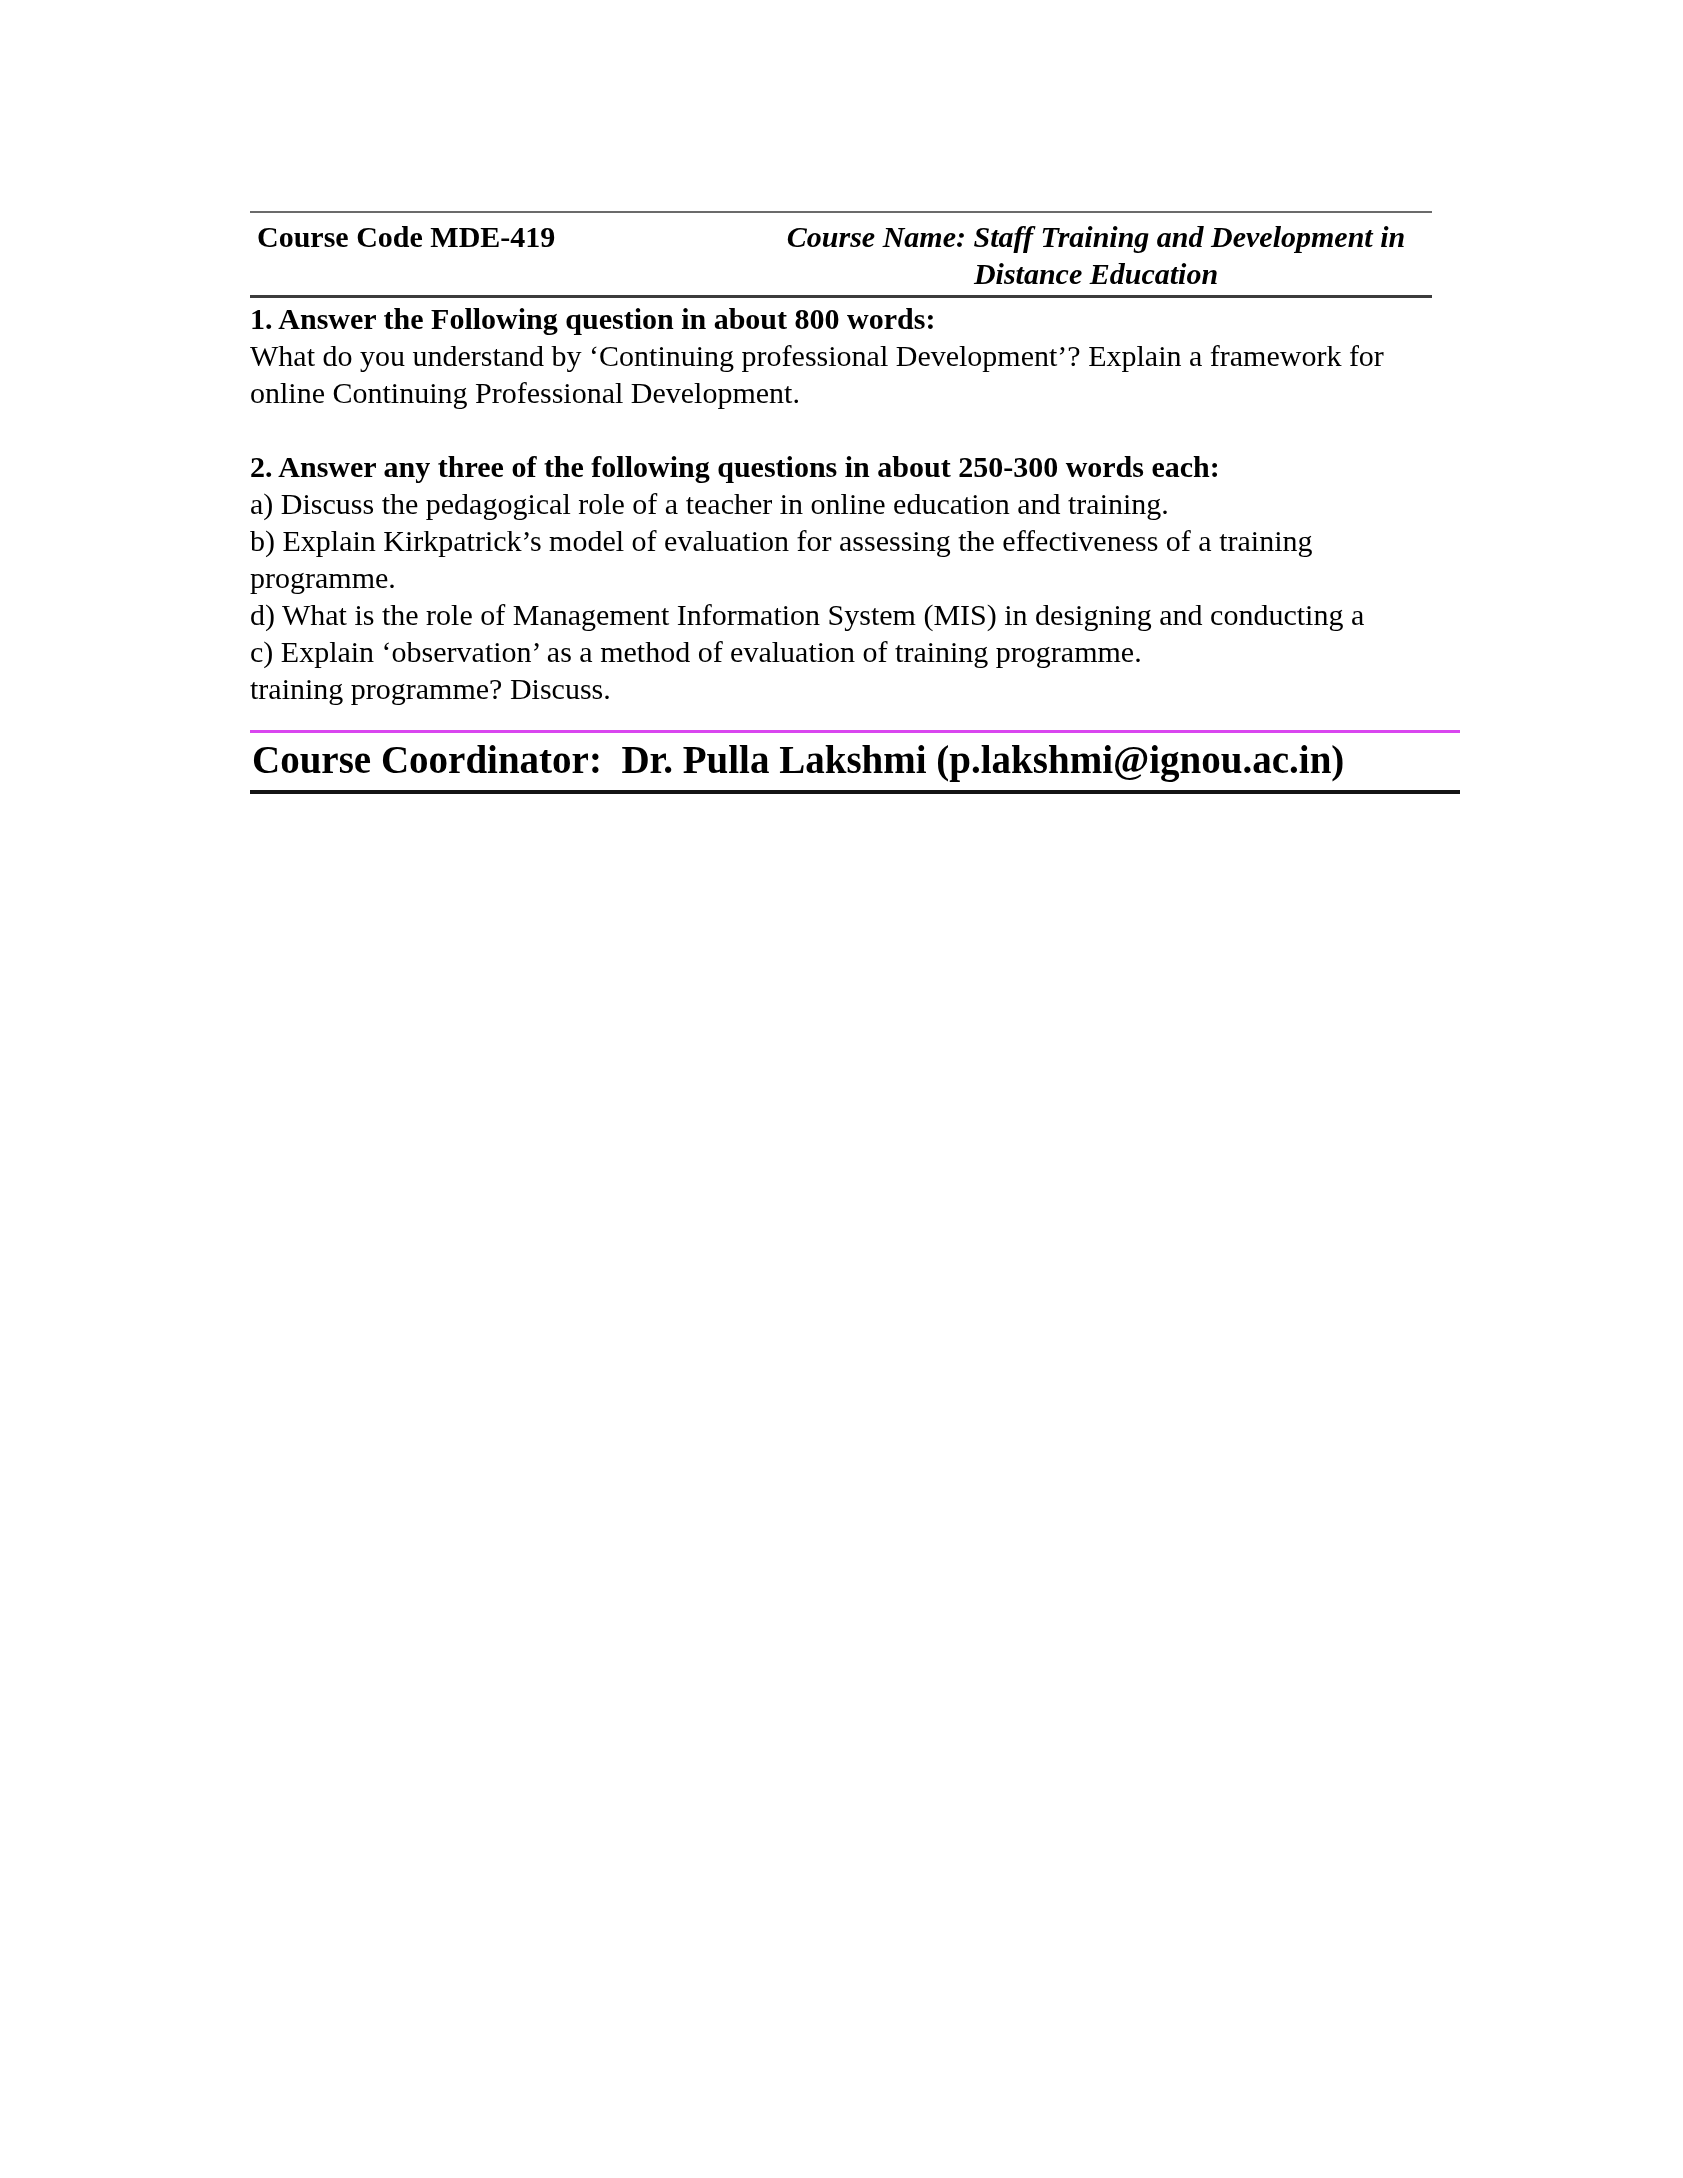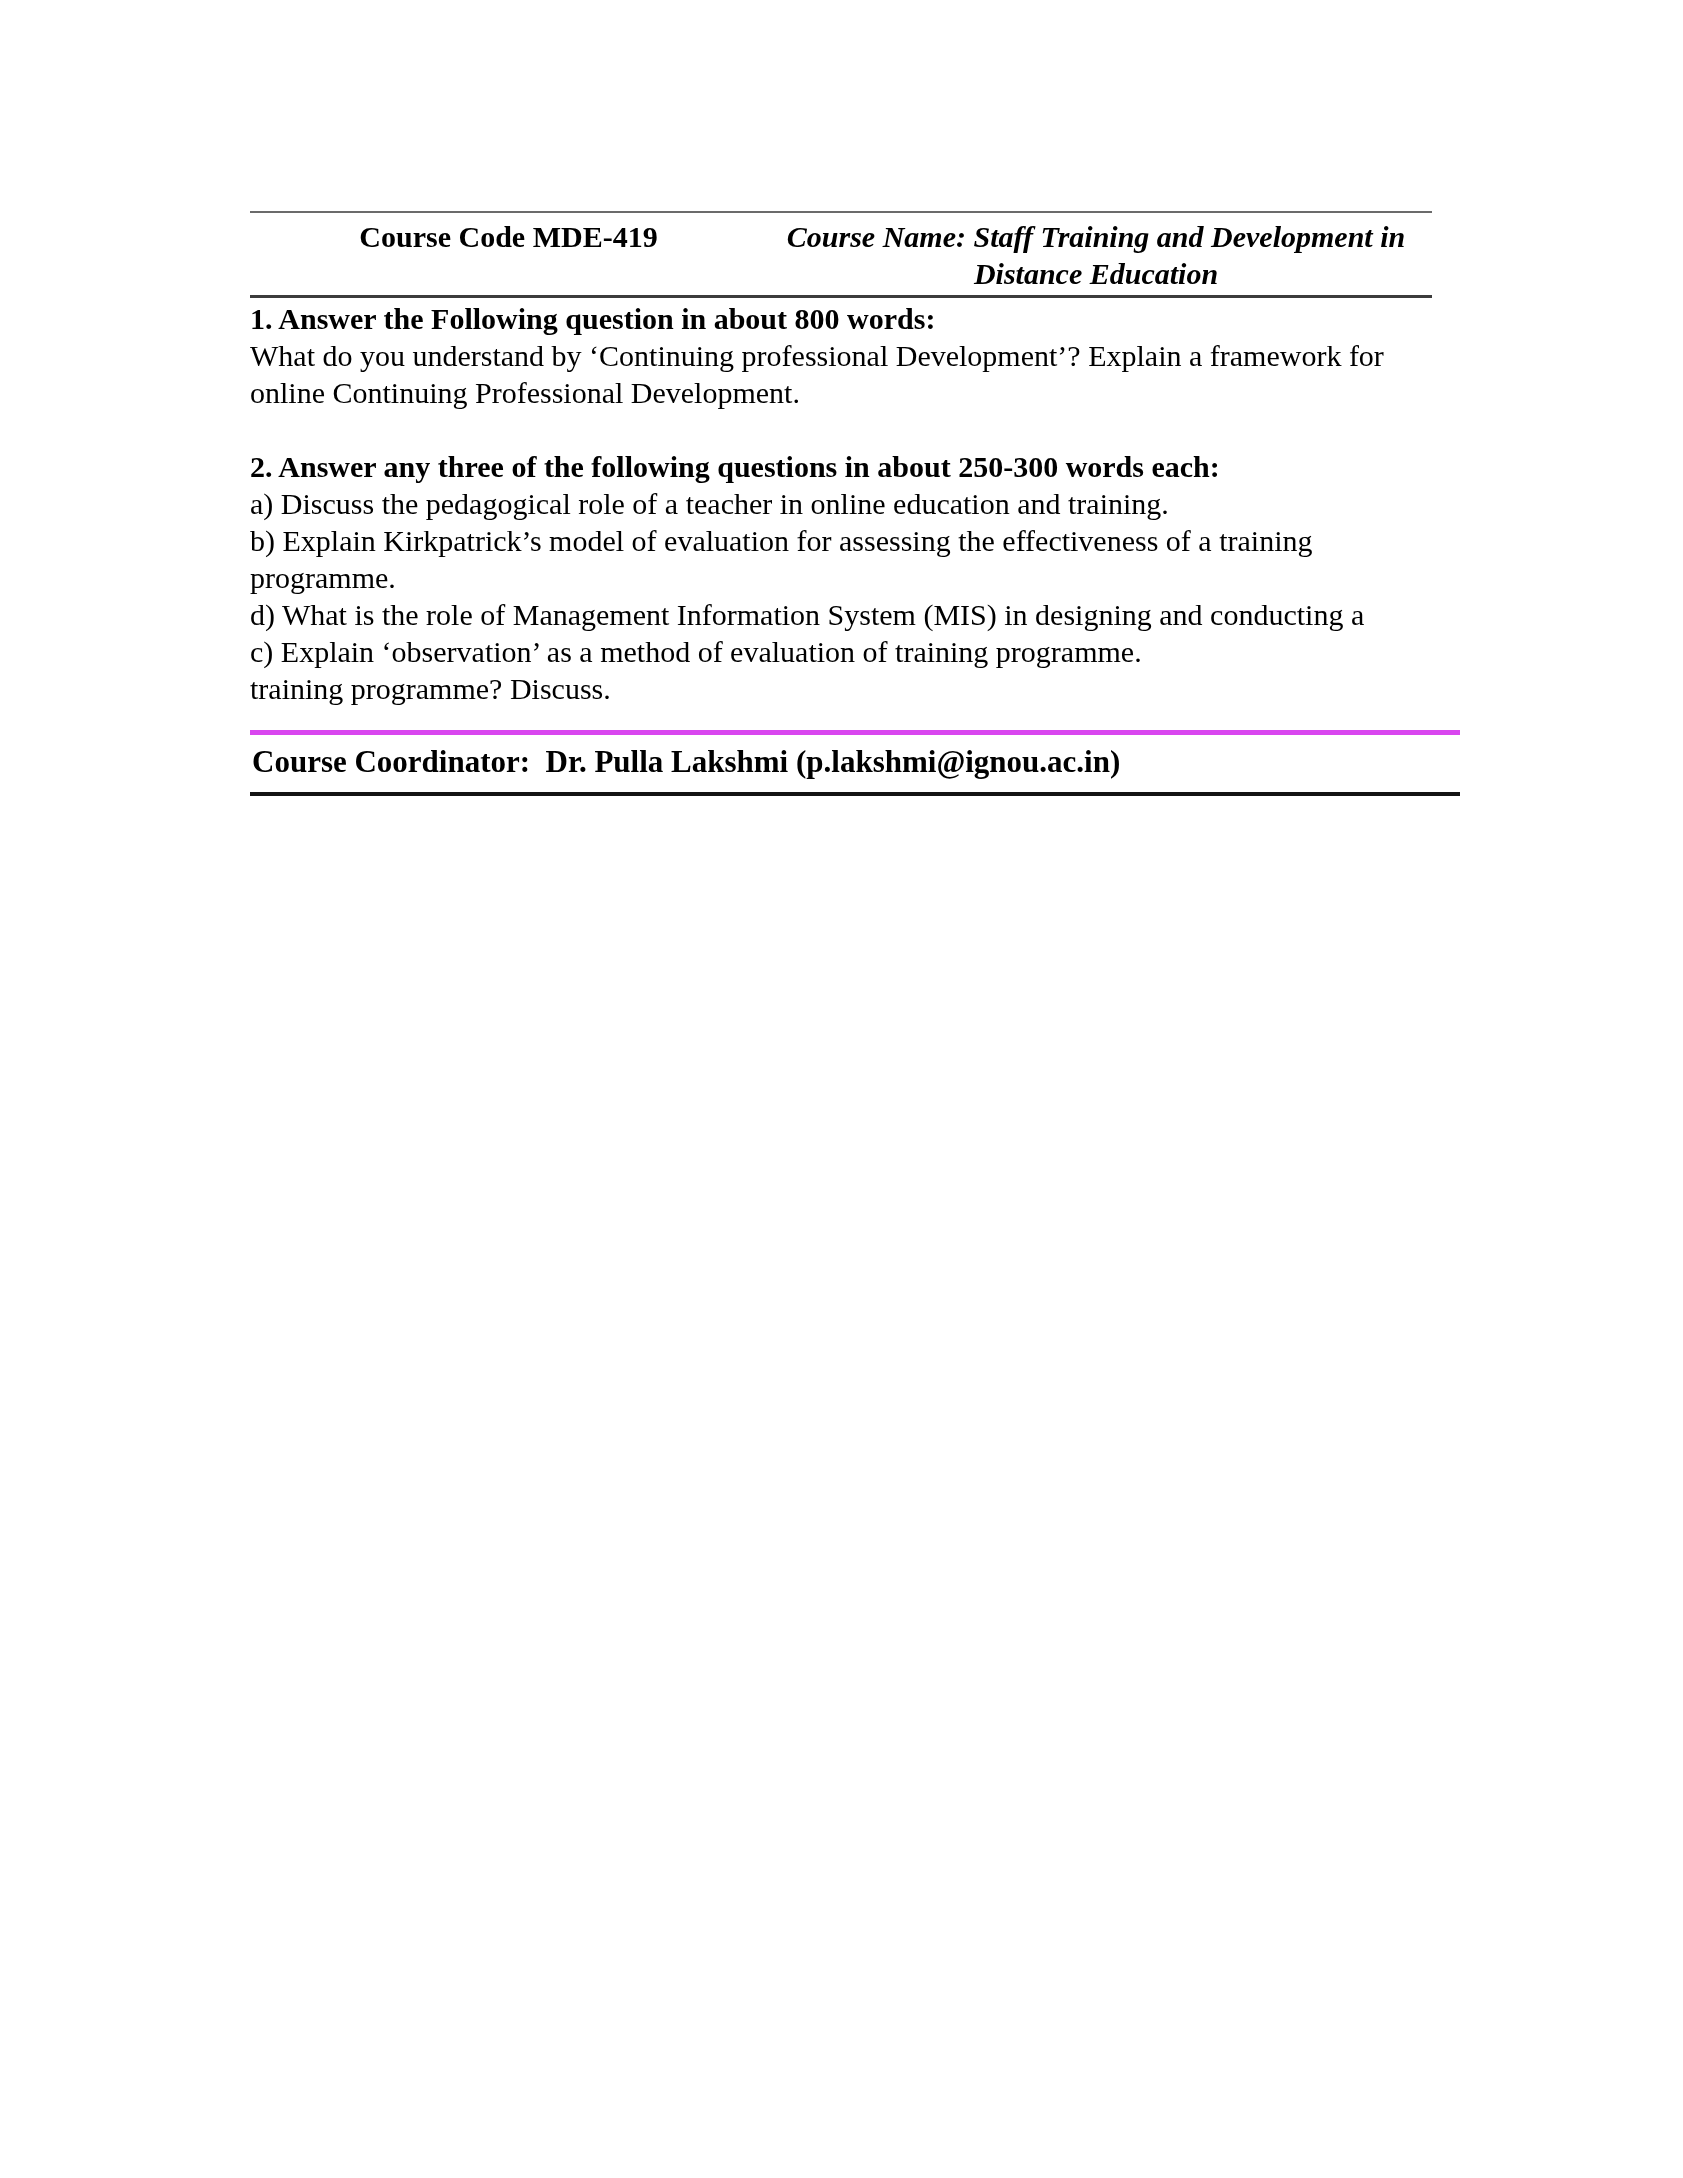--- a/index.html
+++ b/index.html
@@ -30,21 +30,20 @@
     border-bottom: 3px solid #3c3c3c;
     display: flex;
     align-items: flex-start;
     padding: 5px 0 3px 0;
     font-weight: bold;
   }
   .header-cell-left {
     width: 510px;
     padding-left: 7px;
     box-sizing: border-box;
-    text-align: center;
   }
   .header-cell-right {
     flex: 1;
     text-align: center;
     font-style: italic;
   }
   .section {
     margin-top: 2px;
   }
   .section + .section {
@@ -53,26 +52,26 @@
   .section-heading {
     font-weight: bold;
   }
   .section .line {
     font-weight: normal;
   }
   
   .coordinator-bar {
     margin-top: 23px;
     width: 1210px;
-    border-top: 5px solid #d946ef;
+    border-top: 3px solid #d946ef;
     border-bottom: 4px solid #141414;
     padding: 8px 0 12px 2px;
     box-sizing: border-box;
     font-weight: bold;
-    font-size: 31px;
+    font-size: 39px;
     white-space: pre-wrap;
   }
 </style>
 </head>
 <body>
 
 <div class="page">
   <div class="doc">
 
     <div class="header-table">

